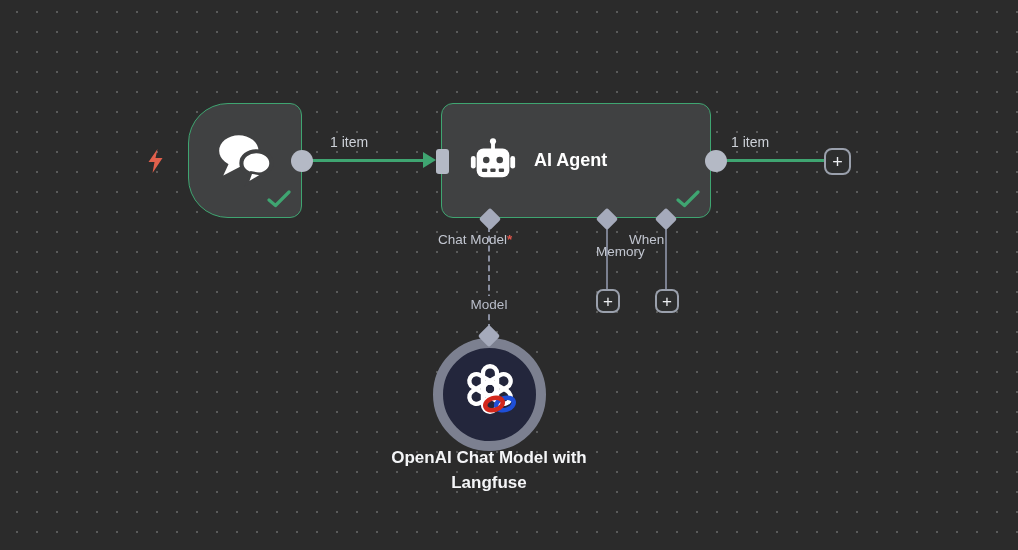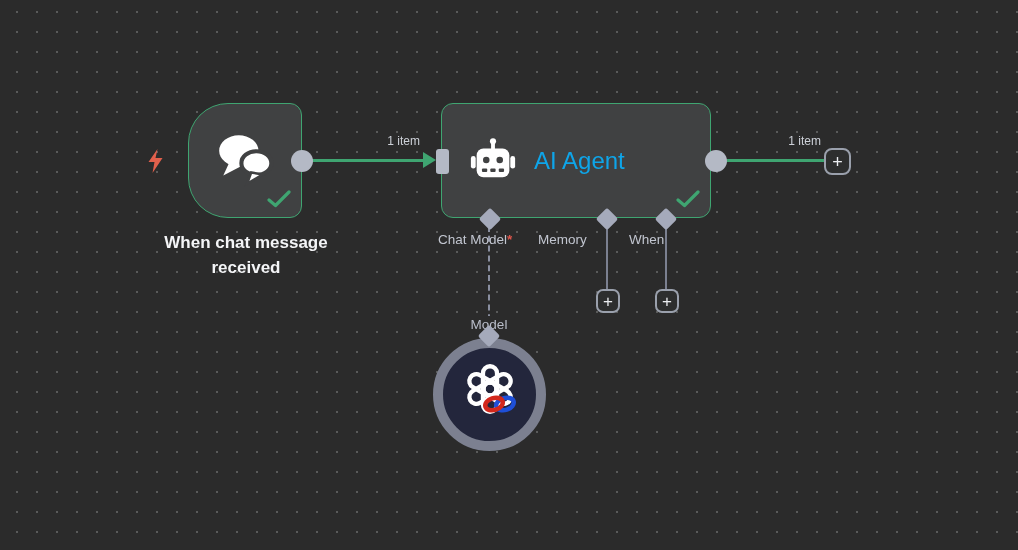--- a/index.html
+++ b/index.html
@@ -32,21 +32,21 @@
   .node-title {
     position: absolute; text-align: center;
     color: #f4f5f7; font-weight: bold; font-size: 17px; line-height: 25px;
   }
   #trigger-label { left: 145px; top: 230px; width: 202px; }
   #openai-label  { left: 378px; top: 445px; width: 222px; }
 
   #agent-title {
     position: absolute; left: 92px; top: 0; bottom: 0;
     display: flex; align-items: center;
-    color: #0ea5e9; font-weight: normal; font-size: 24px;
+    color: #ffffff; font-weight: bold; font-size: 18px;
   }
 
   .icon-center { position: absolute; left: 50%; top: 50%; transform: translate(-50%, -50%); }
   #robot-wrap { position: absolute; left: 26px; top: 50%; transform: translateY(-50%); }
   .check-badge { position: absolute; right: 10px; bottom: 5px; }
 
   .endpoint-circle {
     position: absolute; width: 22px; height: 22px; border-radius: 50%;
     background: #b4b9c5; z-index: 4;
   }
@@ -61,57 +61,57 @@
     position: absolute; left: 423px; top: 152px; width: 0; height: 0; z-index: 2;
     border-left: 13px solid #3fa571;
     border-top: 8.5px solid transparent; border-bottom: 8.5px solid transparent;
   }
   #agent-input-rect {
     position: absolute; left: 436px; top: 149px; width: 13px; height: 25px;
     border-radius: 3px; background: #b4b9c5; z-index: 4;
   }
 
   .conn-label {
-    position: absolute; width: 90px; text-align: right;
-    font-size: 12px; color: #cdd1d8; z-index: 3;
+    position: absolute; width: 90px; text-align: left;
+    font-size: 14px; color: #cdd1d8; z-index: 3;
   }
   #conn1-label { left: 330px; top: 134px; }
   #conn2-label { left: 731px; top: 134px; }
 
   .diamond {
     position: absolute; width: 16px; height: 16px;
     background: #a5aabb; border-radius: 2.5px;
     transform: rotate(45deg); z-index: 5;
   }
   #port-diamond-chatmodel { left: 482px; top: 211px; }
   #port-diamond-memory    { left: 599px; top: 211px; }
   #port-diamond-tool      { left: 658px; top: 211px; }
   #openai-top-diamond     { left: 481px; top: 328px; }
 
   .port-label {
     position: absolute; top: 232px; text-align: left;
     font-size: 13.5px; color: #c2c6d0; z-index: 3;
   }
   #port-label-chatmodel { left: 438px; width: 104px; }
-  #port-label-memory    { left: 538px; width: 76px; }
+  #port-label-memory    { left: 596px; width: 76px; margin-top: 12px; }
   #port-label-tool      { left: 629px; width: 72px; }
   .required-marker { color: #e0554b; font-weight: bold; }
 
   .sub-line { position: absolute; width: 2px; background: #7b8090; z-index: 1; }
   #memory-line { left: 606px; top: 226px; height: 64px; }
   #tool-line   { left: 665px; top: 226px; height: 64px; }
 
   #model-dashed-line {
     position: absolute; left: 488px; top: 226px; width: 0; height: 104px;
     border-left: 2px dashed #8a8fa0; z-index: 1;
   }
   #model-label {
     position: absolute; left: 452px; top: 296px; width: 74px;
     text-align: center; font-size: 13.5px; color: #b9bdc9;
-    background: #2b2b2b; padding: 1px 0; z-index: 2; margin-top: 20px;
+    background: #2b2b2b; padding: 1px 0; z-index: 2;
   }
 
   .plus-btn {
     position: absolute; display: flex; align-items: center; justify-content: center;
     background: #2d2e2e; border: 2px solid #9aa0ac; border-radius: 7px;
     color: #eceef1; font-size: 17px; line-height: 1; font-weight: normal;
     cursor: pointer; z-index: 4;
   }
   #memory-plus { left: 596px; top: 289px; width: 24px; height: 24px; }
   #tool-plus   { left: 655px; top: 289px; width: 24px; height: 24px; }
@@ -141,21 +141,20 @@
         <ellipse cx="41" cy="31" rx="14.5" ry="11.5" fill="#ffffff" stroke="#404142" stroke-width="4"></ellipse>
         <path d="M36 40 L32 51 L47 42 Z" fill="#ffffff" stroke="#404142" stroke-width="2.5"></path>
       </svg>
     </span>
     <span class="check-badge">
       <svg width="24" height="18" viewBox="0 0 24 18">
         <polyline points="2,10 8.5,15.5 22,2" fill="none" stroke="#3fa571" stroke-width="3.2" stroke-linecap="round" stroke-linejoin="round"></polyline>
       </svg>
     </span>
   </div>
-  <div id="trigger-label" class="node-title">When chat message received</div>
 
   <div id="trigger-endpoint" class="endpoint-circle"></div>
   <div id="conn1-line" class="conn-line"></div>
   <div id="conn1-arrow"></div>
   <div id="conn1-label" class="conn-label">1 item</div>
   <div id="agent-input-rect"></div>
 
   <div id="agent-node" class="node">
     <span id="robot-wrap">
       <svg width="50" height="46" viewBox="0 0 52 46">
@@ -220,14 +219,15 @@
         </g>
       </svg>
     </span>
   </div>
   <span id="langfuse-wrap">
     <svg width="36" height="22" viewBox="0 0 36 22">
       <ellipse cx="23" cy="11" rx="9" ry="6" fill="none" stroke="#1e4fd8" stroke-width="4.5" transform="rotate(-18 23 11)"></ellipse>
       <ellipse cx="12" cy="11" rx="9" ry="6" fill="none" stroke="#d3281c" stroke-width="4.5" transform="rotate(-18 12 11)"></ellipse>
     </svg>
   </span>
+  <div id="openai-label" class="node-title">OpenAI Chat Model with Langfuse</div>
 
 </div>
 
 </body></html>

